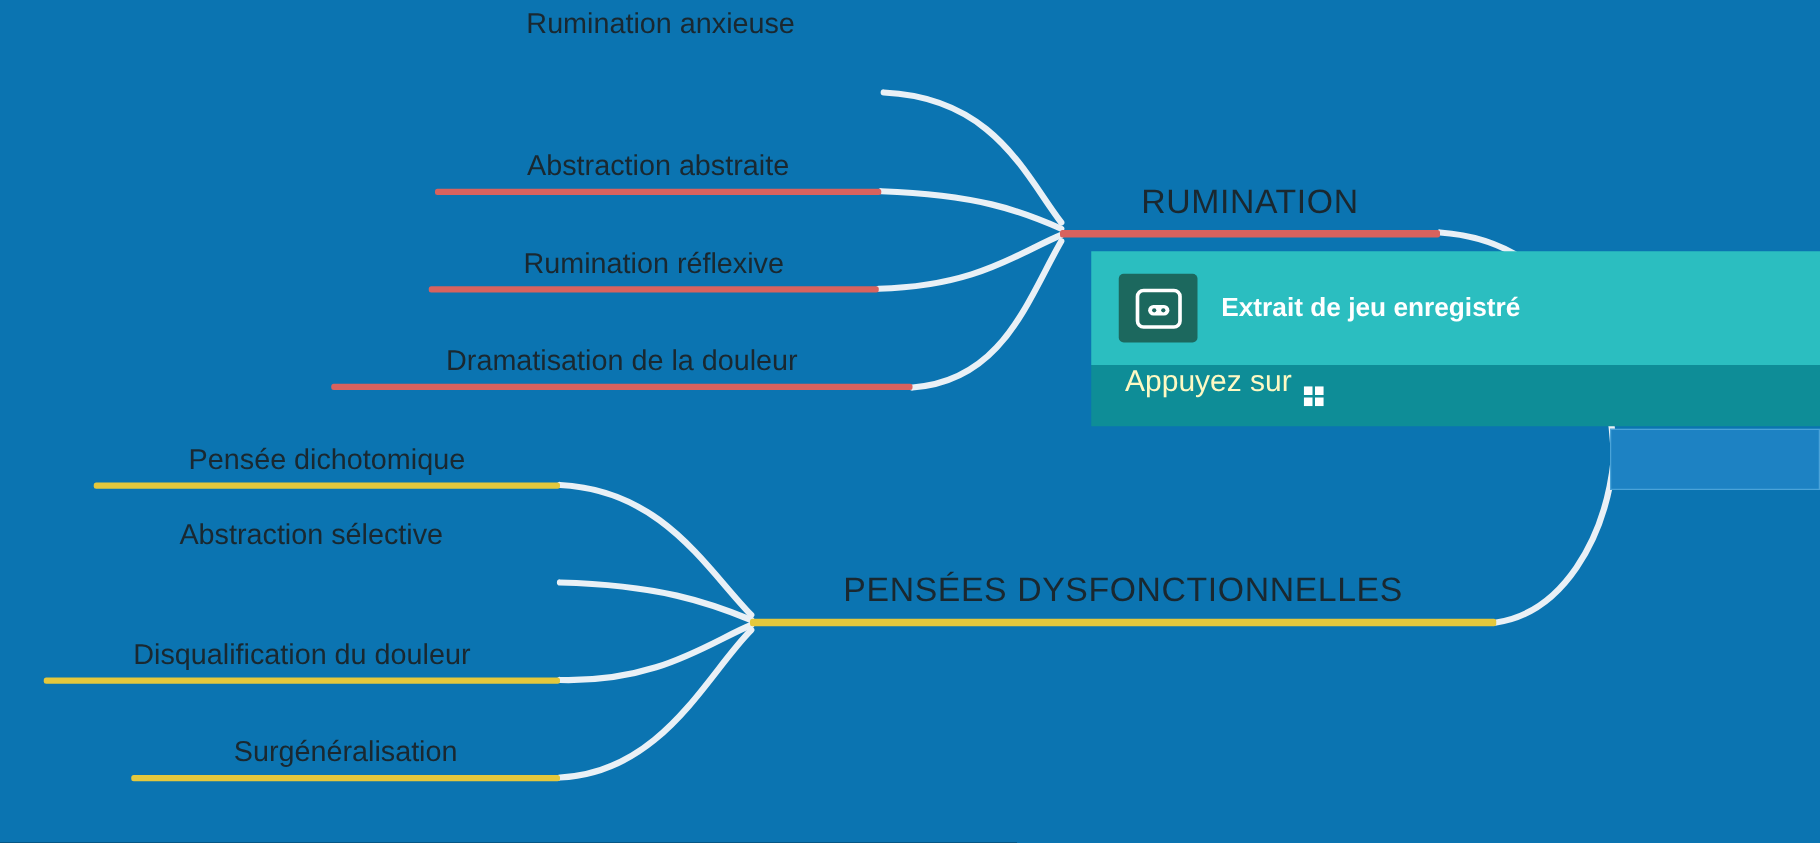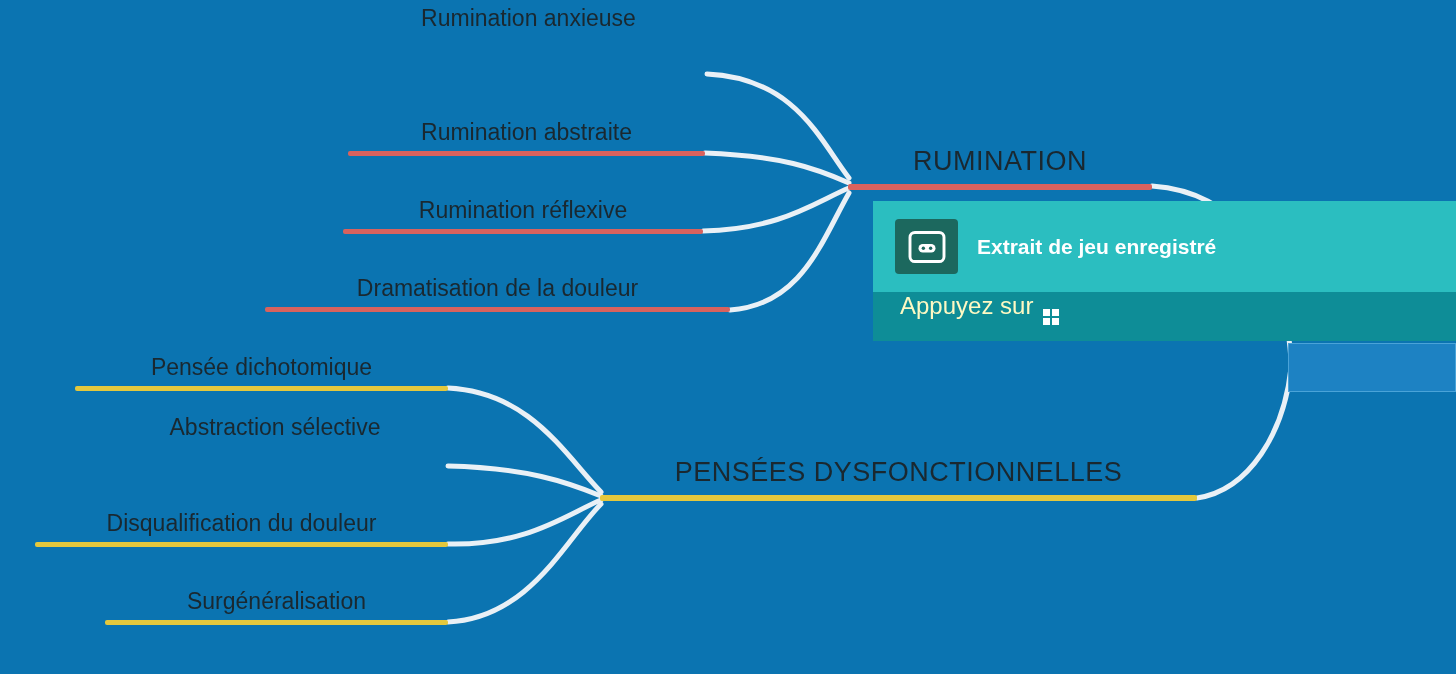--- a/index.html
+++ b/index.html
@@ -83,42 +83,42 @@
     <path d="M448,544 C527,546 567,514 601,500"></path>
     <path d="M448,622 C530,618 565,540 601,504"></path>
     <path d="M1197,498 C1250,490 1284,432 1291,368"></path>
   </svg>
 
   <div class="node node-sm branch-red" style="left:350px; top:34px; width:357px;gap:44px;">
     <span class="lbl">Rumination anxieuse</span>
     <span class="bar"></span>
   </div>
   <div class="node node-sm branch-red" style="left:348px; top:114px; width:357px;">
-    <span class="lbl">Rumination abstraite</span>
+    <span class="lbl">Abstraction abstraite</span>
     <span class="bar"></span>
   </div>
   <div class="node node-sm branch-red" style="left:343px; top:192px; width:360px;">
     <span class="lbl">Rumination réflexive</span>
     <span class="bar"></span>
   </div>
   <div class="node node-lg branch-red" style="left:848px; top:138px; width:304px;">
     <span class="lbl">RUMINATION</span>
     <span class="bar"></span>
   </div>
 
   <div class="node node-sm branch-red" style="left:265px; top:270px; width:465px;">
     <span class="lbl">Dramatisation de la douleur</span>
     <span class="bar"></span>
   </div>
 
   <div class="node node-sm branch-yellow" style="left:75px; top:349px; width:373px;">
     <span class="lbl">Pensée dichotomique</span>
     <span class="bar"></span>
   </div>
-  <div class="node node-sm branch-yellow" style="left:90px; top:427px; width:370px;gap:28px;">
+  <div class="node node-sm branch-yellow" style="left:64px; top:427px; width:370px;gap:28px;">
     <span class="lbl">Abstraction sélective</span>
     <span class="bar"></span>
   </div>
   <div class="node node-sm branch-yellow" style="left:35px; top:505px; width:413px;">
     <span class="lbl">Disqualification du douleur</span>
     <span class="bar"></span>
   </div>
   <div class="node node-lg branch-yellow" style="left:600px; top:449px; width:597px;">
     <span class="lbl">PENSÉES DYSFONCTIONNELLES</span>
     <span class="bar"></span>

